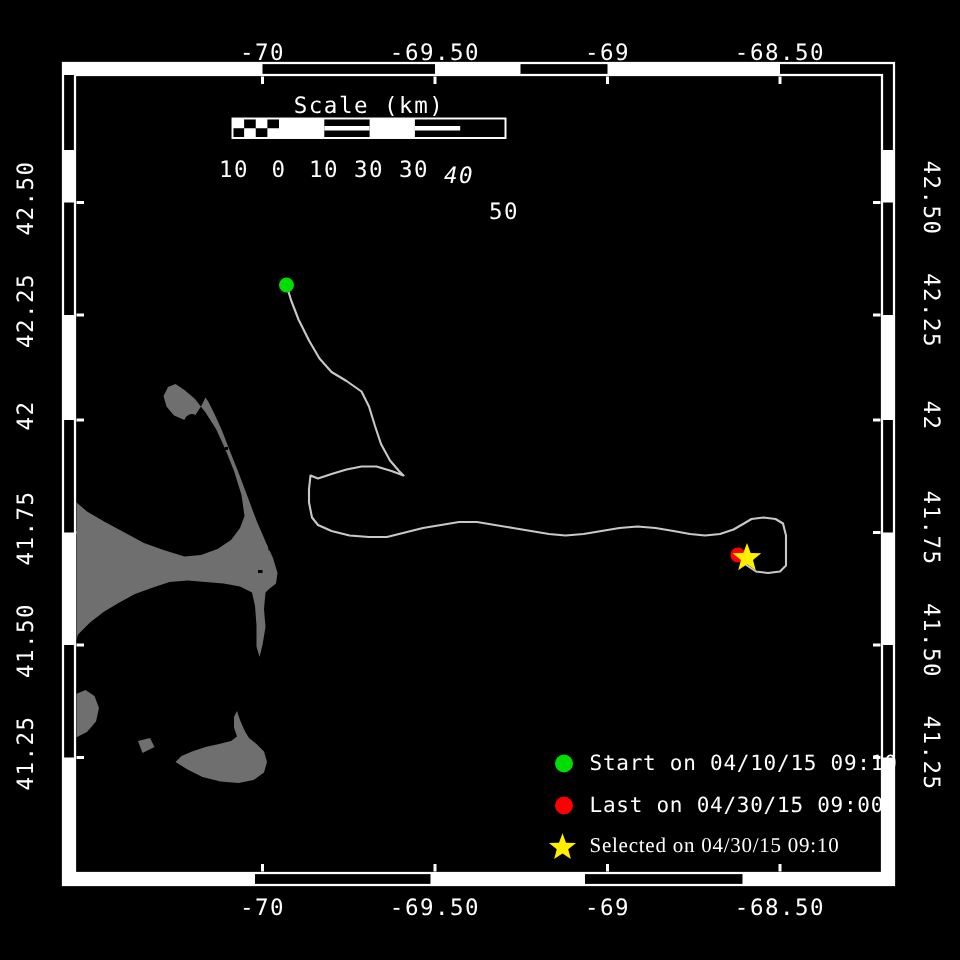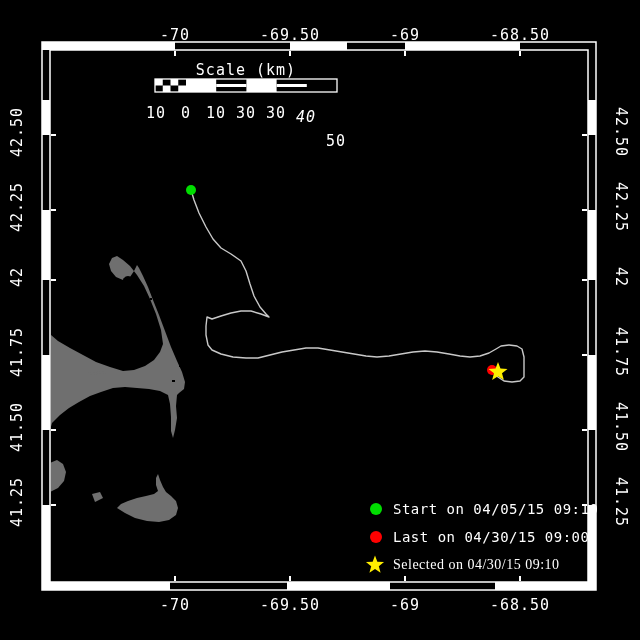--- a/index.html
+++ b/index.html
@@ -113,17 +113,17 @@
       <div class="lbl rotr" style="left: 621px; top: 352px;">41.75</div>
       <div class="lbl rotr" style="left: 621px; top: 427px;">41.50</div>
       <div class="lbl rotr" style="left: 621px; top: 502px;">41.25</div>
       <div class="lbl center" style="left: 156px; top: 104px;">10</div>
       <div class="lbl center" style="left: 186px; top: 104px;">0</div>
       <div class="lbl center" style="left: 216px; top: 104px;">10</div>
       <div class="lbl center" style="left: 246px; top: 104px;">30</div>
       <div class="lbl center" style="left: 276px; top: 104px;">30</div>
       <div class="lbl center" style="left: 306px; top: 108px; font-style: italic;">40</div>
       <div class="lbl center" style="left: 336px; top: 104px; margin-top: 28px;">50</div>
-      <div class="lbl small" style="left: 393px; top: 501px;">Start on 04/05/15 09:10</div>
+      <div class="lbl small" style="left: 393px; top: 501px;">Start on 04/10/15 09:10</div>
       <div class="lbl small" style="left: 393px; top: 529px;">Last on 04/30/15 09:00</div>
       <div class="lbl small" style="left: 393px; top: 557px; font-family: Liberation Serif, serif;">Selected on 04/30/15 09:10</div>
     </div>
 </div>
 
 </body></html>

